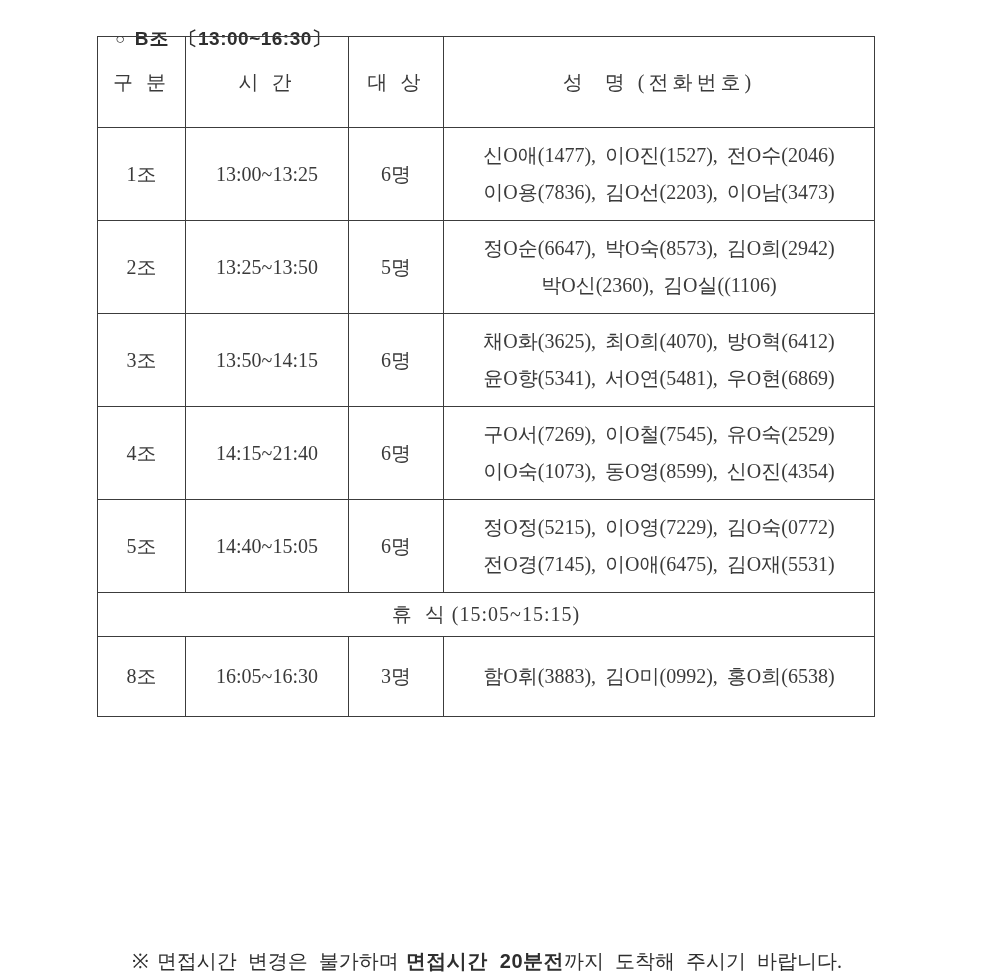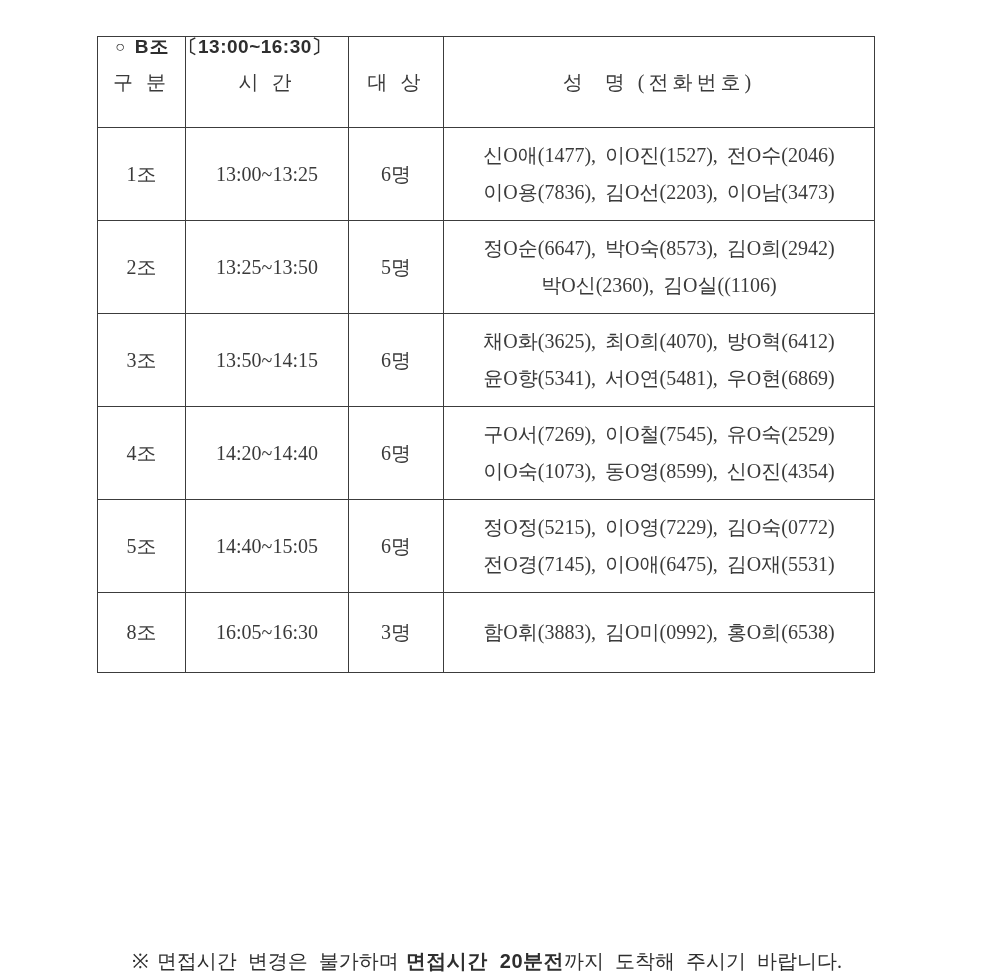--- a/index.html
+++ b/index.html
@@ -8,21 +8,21 @@
     background: #ffffff;
     font-family: "Liberation Serif", "DejaVu Serif", serif;
     color: #3a3a3a;
     overflow: hidden;
     position: relative;
   }
   .page { position: relative; width: 991px; height: 972px; }
 
   .doc-title {
     position: absolute;
-    left: 94px; top: 12px;
+    left: 94px; top: 4px;
     font-family: "Liberation Sans", "DejaVu Sans", sans-serif;
     font-size: 19px;
     color: #2e2e2e;
     white-space: pre;
   }
   .doc-title .bullet {
     font-weight: normal;
     font-size: 16px;
     margin-right: 10px;
     position: relative; top: -1px;
@@ -124,35 +124,38 @@
           <td>3조</td>
           <td>13:50~14:15</td>
           <td>6명</td>
           <td class="names-cell">
             <div class="names-line">채O화(3625), 최O희(4070), 방O혁(6412)</div>
             <div class="names-line">윤O향(5341), 서O연(5481), 우O현(6869)</div>
           </td>
         </tr>
         <tr>
           <td>4조</td>
-          <td>14:20~14:40</td>
+          <td>14:15~21:40</td>
           <td>6명</td>
           <td class="names-cell">
             <div class="names-line">구O서(7269), 이O철(7545), 유O숙(2529)</div>
             <div class="names-line">이O숙(1073), 동O영(8599), 신O진(4354)</div>
           </td>
         </tr>
         <tr>
           <td>5조</td>
           <td>14:40~15:05</td>
           <td>6명</td>
           <td class="names-cell">
             <div class="names-line">정O정(5215), 이O영(7229), 김O숙(0772)</div>
             <div class="names-line">전O경(7145), 이O애(6475), 김O재(5531)</div>
           </td>
+        </tr>
+        <tr class="break-row">
+          <td colspan="4" class="break-cell">휴  식 (15:05~15:15)</td>
         </tr>
         <tr>
           <td>8조</td>
           <td>16:05~16:30</td>
           <td>3명</td>
           <td class="names-cell">
             <div class="names-line">함O휘(3883), 김O미(0992), 홍O희(6538)</div>
           </td>
         </tr>
       </tbody>

